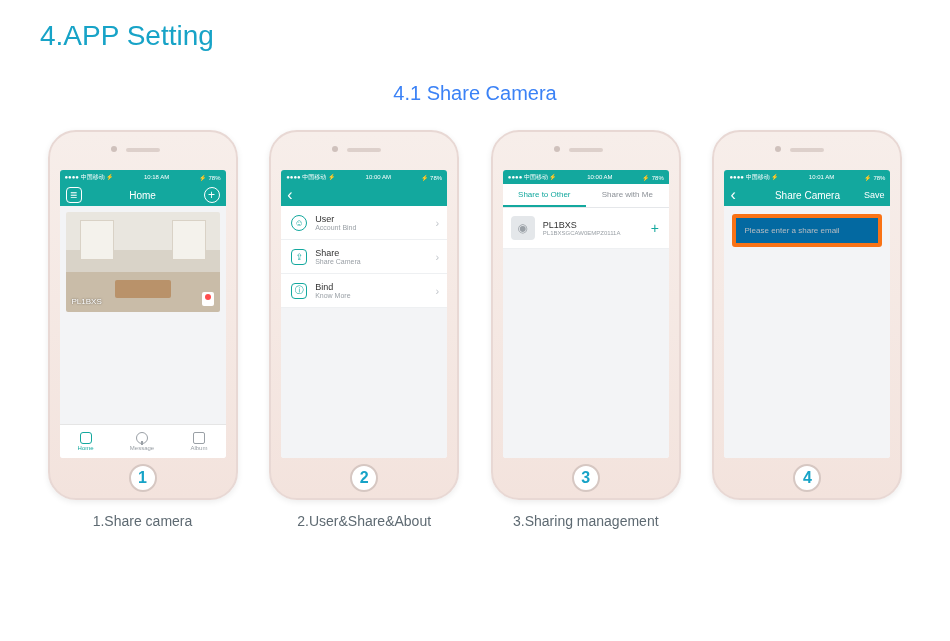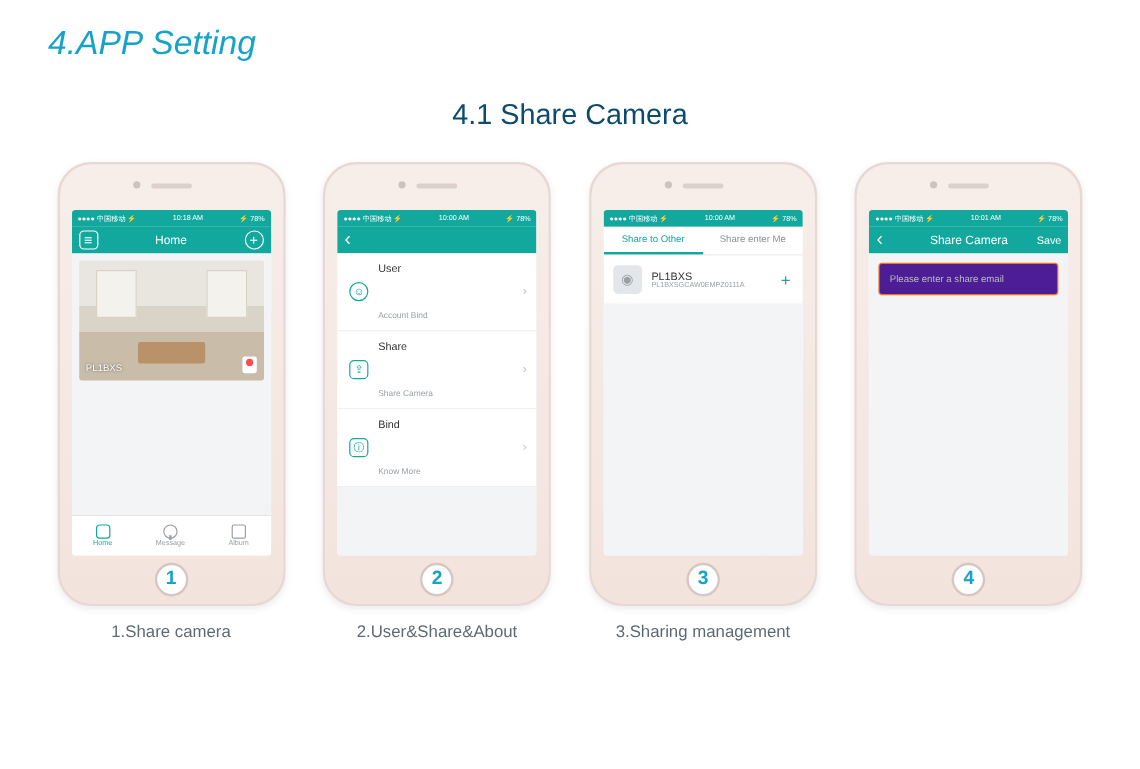--- a/index.html
+++ b/index.html
@@ -4,22 +4,22 @@
 <style>
   * { box-sizing: border-box; margin: 0; padding: 0; }
   body {
     width: 950px;
     height: 641px;
     background: #ffffff;
     font-family: -apple-system, "Helvetica Neue", Arial, sans-serif;
     padding: 20px 40px;
     color: #333;
   }
-  .section-title { color: #17a3c7; font-size: 28px; font-weight: 500; margin-bottom: 30px; font-style: italic; }
-  .subtitle { text-align: center; color: #0c4a6e; font-size: 24px; margin-bottom: 25px; }
+  .section-title { color: #17a3c7; font-size: 28px; font-weight: 500; margin-bottom: 30px; }
+  .subtitle { text-align: center; color: #3b82f6; font-size: 20px; margin-bottom: 25px; }
   .phones-row { display: flex; justify-content: space-between; gap: 10px; }
   .phone-col { display: flex; flex-direction: column; align-items: center; width: 205px; }
 
   
   .phone {
     width: 190px;
     height: 370px;
     border: 2px solid #e8d8d4;
     border-radius: 28px;
     background: linear-gradient(#f7eeea,#f3e3dd);
@@ -109,21 +109,21 @@
   .list-row{
     background:#fff; margin:0; padding:8px 10px;
     display:flex; align-items:center; gap:8px;
     border-bottom:1px solid #eef0f2; position:relative;
   }
   .list-row .ic{
     width:16px;height:16px;border:1.5px solid #13a89e;border-radius:4px;
     display:flex;align-items:center;justify-content:center;color:#13a89e;font-size:9px;
   }
   .list-row .ic.round{border-radius:50%;}
-  .list-row .lbls{display:flex;flex-direction:column;gap:31px;}
+  .list-row .lbls{display:flex;flex-direction:column;}
   .list-row .ttl{font-size:9px;color:#333;}
   .list-row .sub{font-size:7px;color:#9aa0a6;}
   .list-row .chev{
     position:absolute; right:8px; top:50%; transform:translateY(-50%);
     color:#c3c7cc; font-size:11px;
   }
 
   
   .subtabs{
     display:flex; background:#fff; border-bottom:1px solid #e5e7ea;
@@ -142,23 +142,23 @@
   }
   .device-row .nm{font-size:9px;color:#333;}
   .device-row .uid{font-size:6px;color:#9aa0a6;}
   .device-row .plus{
     position:absolute; right:10px; top:50%; transform:translateY(-50%);
     color:#13a89e; font-size:14px; font-weight:300;
   }
 
   
   .input-field{
-    margin:8px; background:#4c1d95; border-radius:3px;
+    margin:8px; background:#0369a1; border-radius:3px;
     padding:8px 8px; font-size:8px; color:#b7bcc2;
-    border:1px solid #f97316;
+    border:4px solid #f97316;
   }
 
   .caption{
     margin-top:12px;
     font-size:14px; color:#5e6a72; text-align:right; line-height:1.3;
   }
 
   .iconbox{
     width:16px;height:16px;border:1.8px solid #fff;border-radius:4px;
     display:flex;align-items:center;justify-content:center;font-size:12px;line-height:1;
@@ -270,21 +270,21 @@
       <div class="cam-dot"></div>
       <div class="screen">
         <div class="statusbar">
           <span>●●●● 中国移动 ⚡</span>
           <span>10:00 AM</span>
           <span>⚡ 78%</span>
         </div>
         <div class="content">
           <div class="subtabs">
             <div class="active">Share to Other</div>
-            <div>Share enter Me</div>
+            <div>Share with Me</div>
           </div>
           <div class="device-row">
             <div class="thumb">◉</div>
             <div>
               <div class="nm">PL1BXS</div>
               <div class="uid">PL1BXSGCAW0EMPZ0111A</div>
             </div>
             <div class="plus">+</div>
           </div>
         </div>

